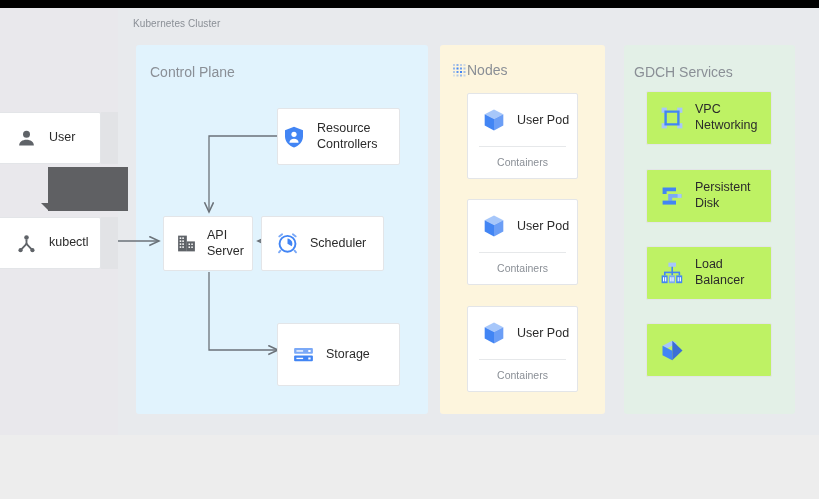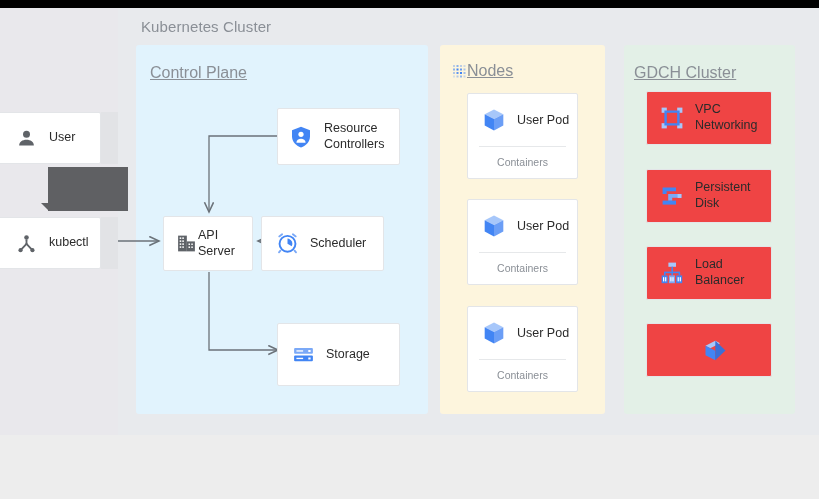--- a/index.html
+++ b/index.html
@@ -8,26 +8,26 @@
     background:#ededed;
     font-family:"Liberation Sans","DejaVu Sans",sans-serif;
     -webkit-font-smoothing:antialiased;
   }
   .topbar{position:absolute;left:0;top:0;width:819px;height:8px;background:#000;}
   .page-left-bg{position:absolute;left:0;top:8px;width:118px;height:427px;background:#e9e8ec;}
   .page-main-bg{position:absolute;left:118px;top:8px;width:701px;height:427px;background:#e8eaed;}
 
   .cluster-label{
     position:absolute;left:133px;top:18px;
-    font-size:15px;color:#8a8f96;letter-spacing:.1px;margin-left:8px;
+    font-size:10px;color:#8a8f96;letter-spacing:.1px;
   }
 
   
   .panel{position:absolute;border-radius:3px;}
-  .panel-title{position:absolute;font-size:16px;color:#8a8f96;text-decoration:underline;}
+  .panel-title{position:absolute;font-size:14px;color:#8a8f96;}
   #panel-control{left:136px;top:45px;width:292px;height:369px;background:#e1f3fd;}
   #panel-nodes{left:440px;top:45px;width:165px;height:369px;background:#fdf5dd;}
   #panel-gdch{left:624px;top:45px;width:171px;height:369px;background:#e3f0e7;}
 
   
   .card{
     position:absolute;background:#fff;border:1px solid #e3e5e8;border-radius:2px;
     box-sizing:border-box;display:flex;align-items:center;
   }
   .card .ic{flex:0 0 auto;display:flex;align-items:center;justify-content:center;}
@@ -39,40 +39,40 @@
   .shadowcol{position:absolute;left:101px;width:17px;background:#e2e3e6;}
   #shadow-user{top:112px;height:52px;}
   #shadow-kubectl{top:217px;height:52px;}
 
   
   #tooltip{position:absolute;left:48px;top:167px;width:80px;height:44px;background:#5f6063;}
   #tooltip-tail{position:absolute;left:41px;top:203px;width:0;height:0;
     border-left:8px solid transparent;border-top:8px solid #5f6063;border-right:0;}
 
   
-  #card-rc{left:277px;top:108px;width:123px;height:57px;padding-left:11px;gap:11px;}
-  #card-api{left:163px;top:216px;width:90px;height:55px;padding-left:12px;gap:1px;}
+  #card-rc{left:277px;top:108px;width:123px;height:57px;padding-left:4px;gap:11px;}
+  #card-api{left:163px;top:216px;width:90px;height:55px;padding-left:12px;gap:10px;}
   #card-sched{left:261px;top:216px;width:123px;height:55px;padding-left:14px;gap:11px;}
   #card-storage{left:277px;top:323px;width:123px;height:63px;padding-left:14px;gap:11px;}
 
   
   .pod{position:absolute;background:#ffffff;border:1px solid #e3e5e8;border-radius:2px;
        box-sizing:border-box;left:467px;width:111px;height:86px;}
   .pod-top{display:flex;align-items:center;gap:10px;height:52px;padding-left:13px;}
   .pod-top .lbl{font-size:12.5px;color:#2b2b2b;}
   .pod-div{height:1px;background:#e6e8ea;margin:0 11px;}
   .pod-sub{text-align:center;font-size:10.5px;color:#8a8f96;padding-top:9px;}
   #pod-1{top:93px;}
   #pod-2{top:199px;}
   #pod-3{top:306px;}
 
   
-  .svc{position:absolute;left:646px;width:126px;height:54px;background:#ef4444;
+  .svc{position:absolute;left:646px;width:126px;height:54px;background:#bef264;
        border:1px solid #e3e5e8;border-radius:2px;box-sizing:border-box;
-       display:flex;align-items:center;padding-left:13px;gap:11px;justify-content:center;}
+       display:flex;align-items:center;padding-left:13px;gap:11px;}
   .svc .lbl{font-size:12.5px;color:#2b2b2b;line-height:1.25;}
   #svc-1{top:91px;}
   #svc-2{top:169px;}
   #svc-3{top:246px;}
   #svc-4{top:323px;}
 
   
   #nodes-head{position:absolute;left:452px;top:62px;display:flex;align-items:center;}
   #gdch-title{left:634px;top:64px;}
   #control-title{left:150px;top:64px;}
@@ -87,21 +87,21 @@
 <div class="page-left-bg"></div>
 <div class="page-main-bg"></div>
 
 <div class="cluster-label">Kubernetes Cluster</div>
 
 <div class="panel" id="panel-control"></div>
 <div class="panel" id="panel-nodes"></div>
 <div class="panel" id="panel-gdch"></div>
 
 <div class="panel-title" id="control-title">Control Plane</div>
-<div class="panel-title" id="gdch-title">GDCH Cluster</div>
+<div class="panel-title" id="gdch-title">GDCH Services</div>
 
 <div id="nodes-head">
   <span>
     <svg width="15" height="15" viewBox="0 0 15 15">
       <g fill="#4285f4">
         <rect x="1" y="1" width="2" height="2" opacity=".35"></rect>
           <rect x="4.5" y="1" width="2" height="2" opacity=".6"></rect>
           <rect x="8" y="1" width="2" height="2" opacity=".35"></rect>
           <rect x="11.5" y="1" width="2" height="2" opacity=".25"></rect>
         <rect x="1" y="4.5" width="2" height="2" opacity=".6"></rect>

